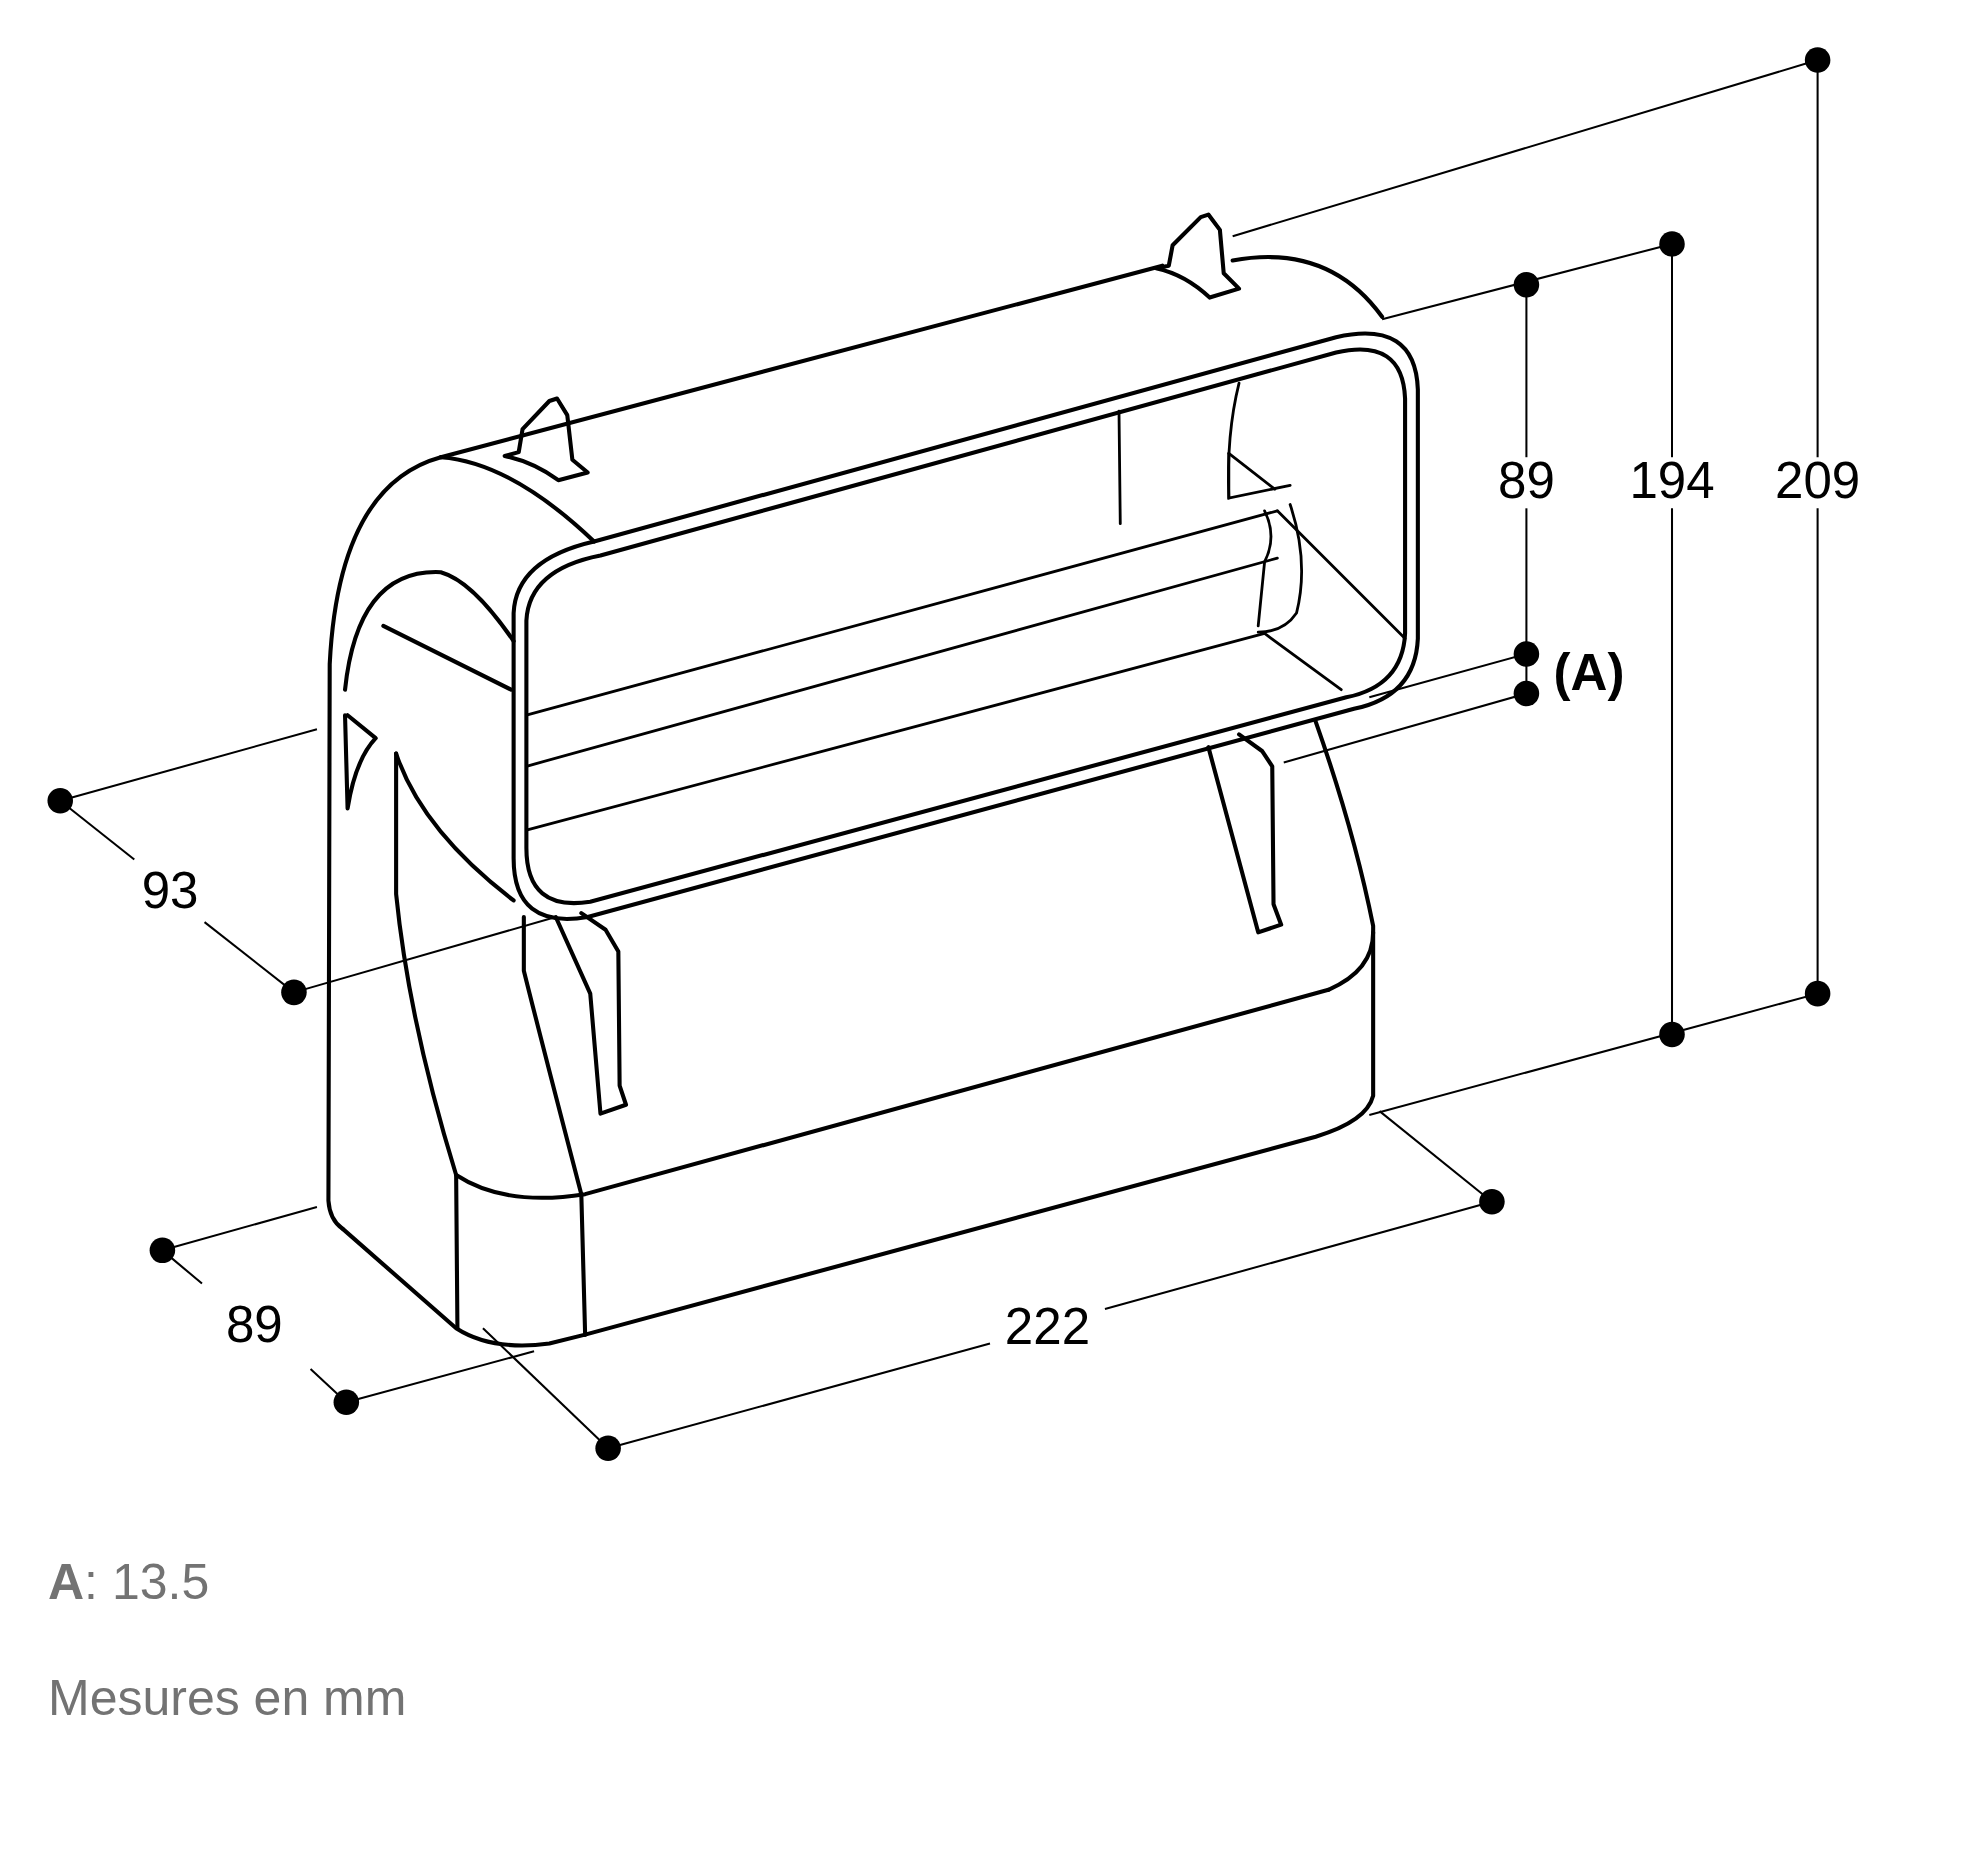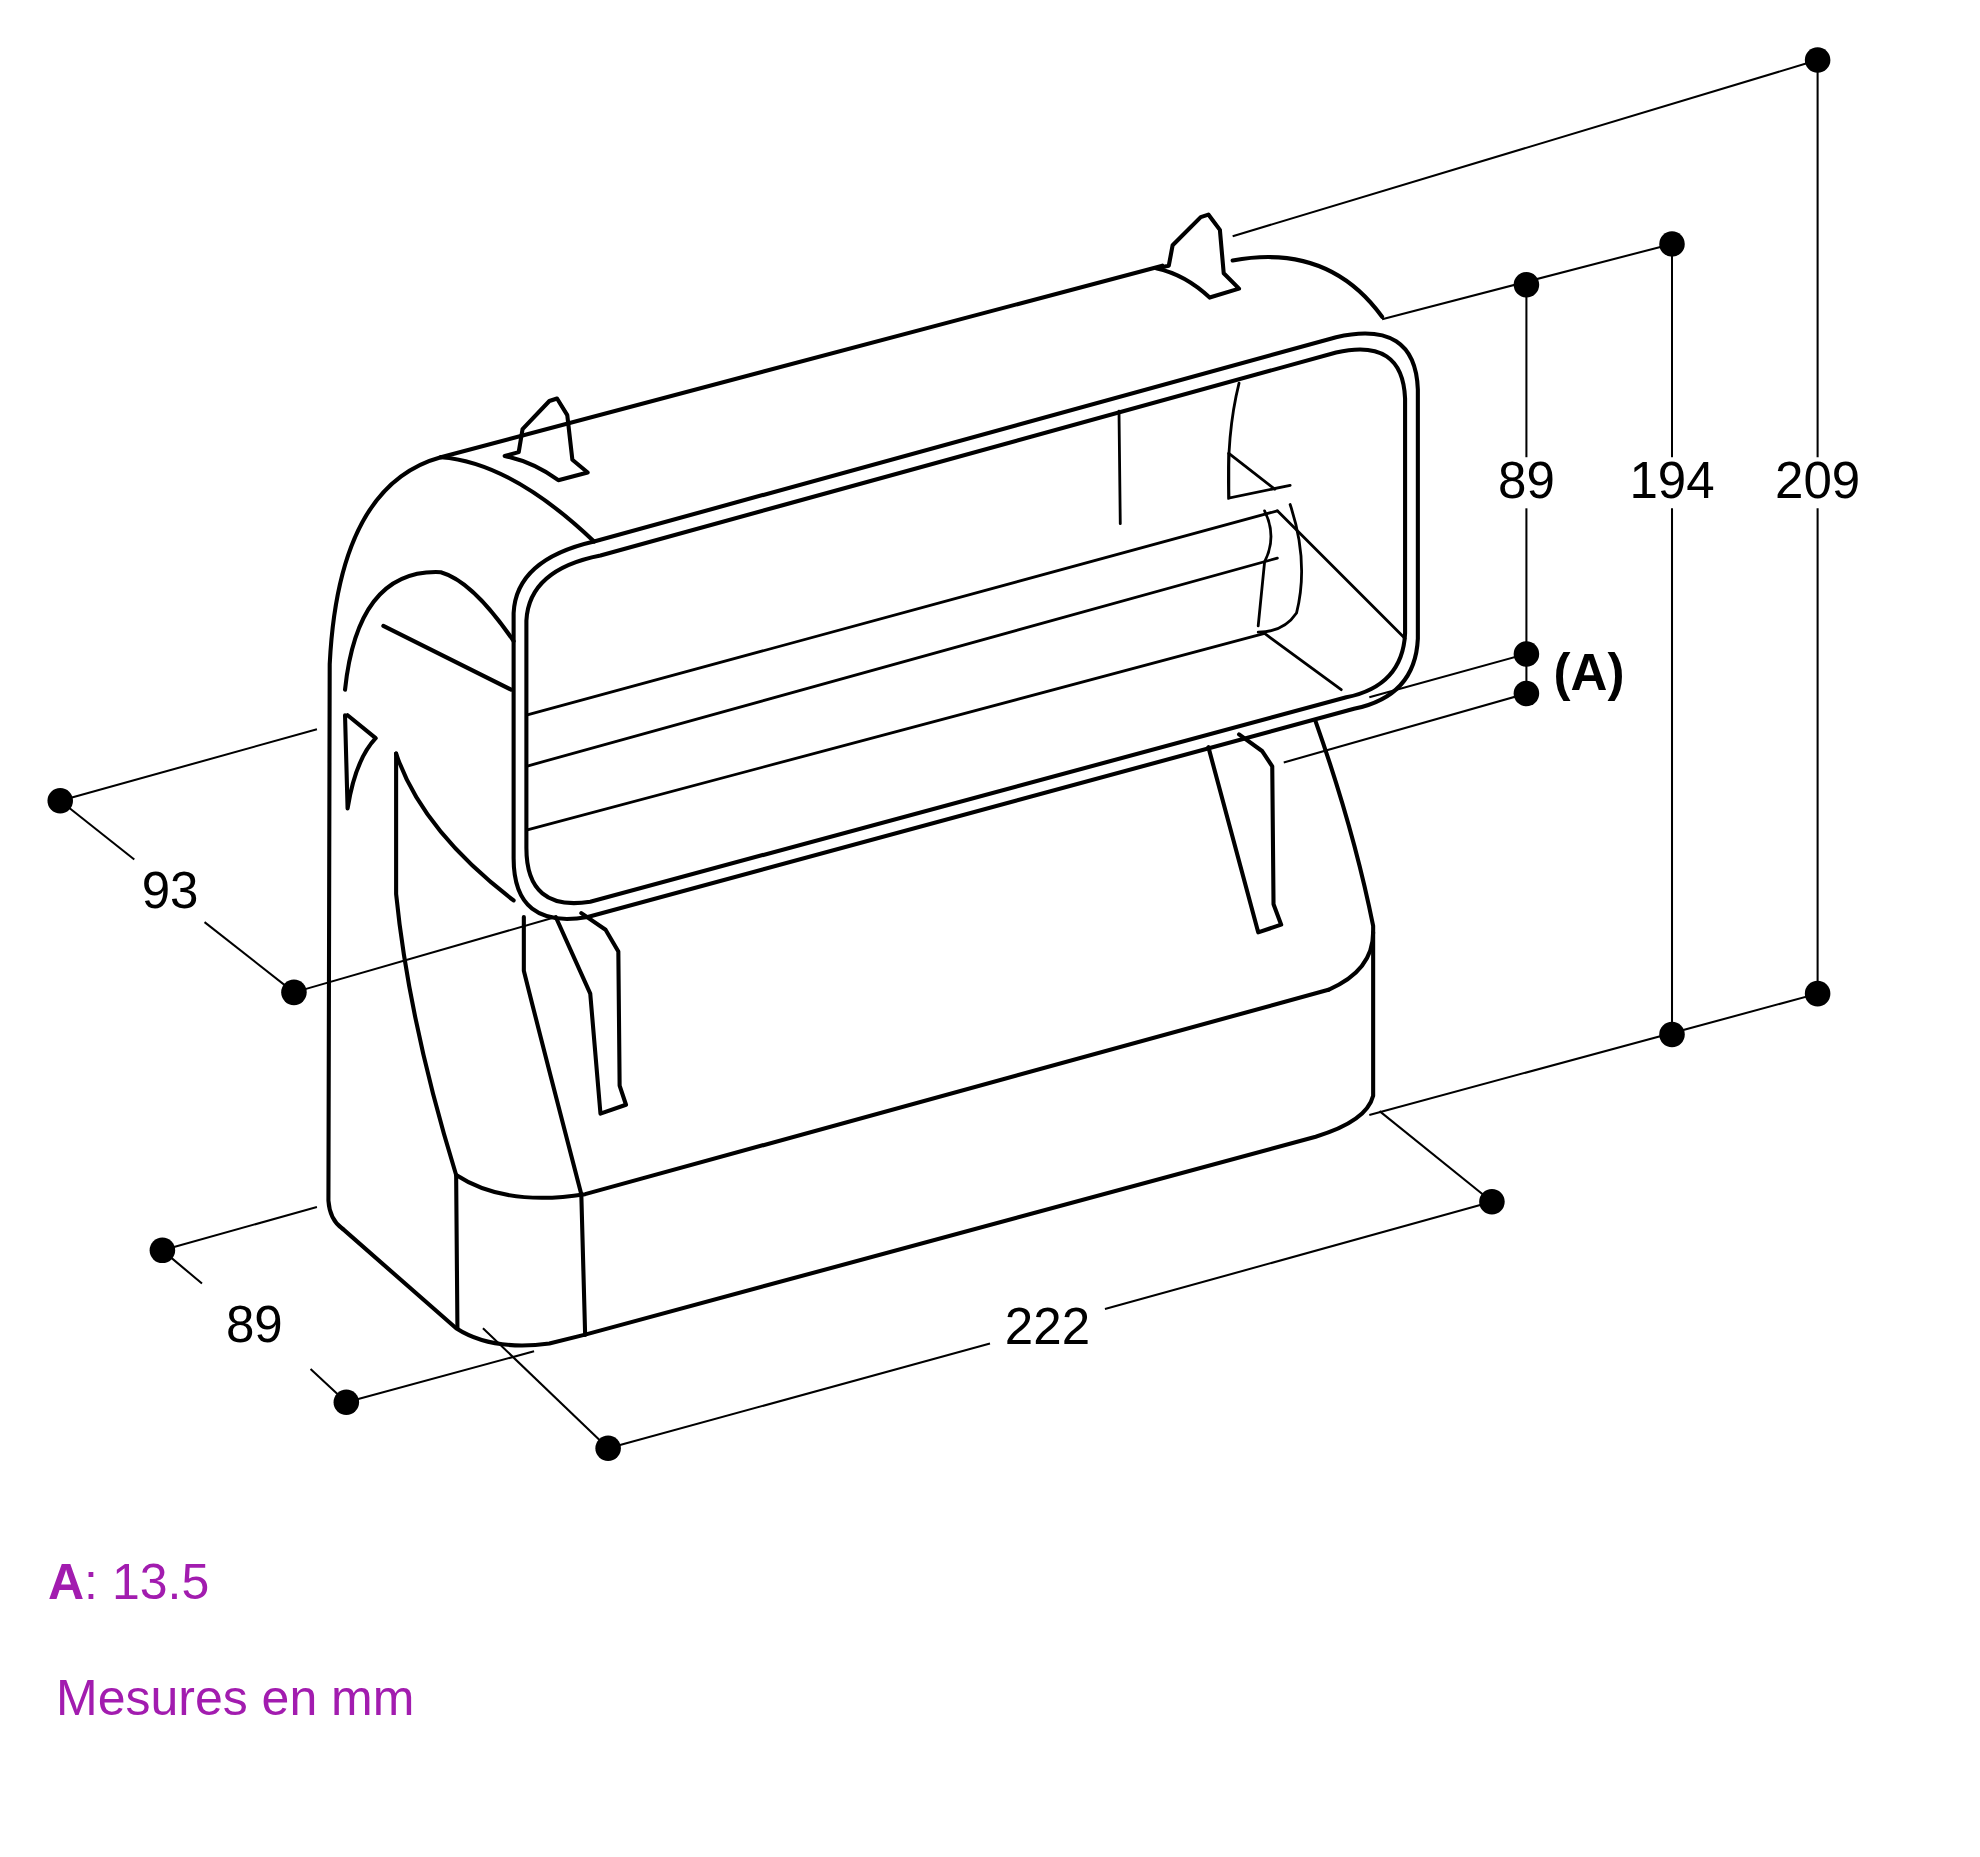--- a/index.html
+++ b/index.html
@@ -4,21 +4,21 @@
 <style>
   html, body { margin: 0; padding: 0; background: #ffffff; }
   body { width: 1980px; height: 1857px; position: relative; overflow: hidden; font-family: "Liberation Sans", sans-serif; }
   #drawing { position: absolute; left: 0; top: 0; width: 1980px; height: 1857px; }
   .obj { fill: none; stroke: #000; stroke-width: 3.2; stroke-linejoin: round; stroke-linecap: round; }
   .thin { fill: none; stroke: #000; stroke-width: 2.2; stroke-linecap: round; }
   .dim { fill: none; stroke: #000; stroke-width: 1.6; }
   .dot { fill: #000; }
   .dimtext { font-family: "Liberation Sans", sans-serif; font-size: 40px; fill: #000; }
   .dimtext-bold { font-family: "Liberation Sans", sans-serif; font-size: 40px; font-weight: bold; fill: #000; }
-  .note { position: absolute; left: 48px; font-size: 50px; color: #a21caf; line-height: 1; }
+  .note { position: absolute; left: 48px; font-size: 50px; color: #737373; line-height: 1; }
   .note b { font-weight: bold; }
 </style>
 </head>
 <body>
 
 <svg id="drawing" viewBox="0 0 1550 1454" xmlns="http://www.w3.org/2000/svg">
 
   <g>
 
     <path class="obj" d="M 345 358 L 910 208"></path>
@@ -135,14 +135,14 @@
     <text class="dimtext" x="199" y="1051" text-anchor="middle">89</text>
     <text class="dimtext" x="820" y="1052" text-anchor="middle">222</text>
   </g>
 </svg>
 
 <div class="note" style="top: 1557px;">
   <b>A</b><span>:</span>
   <span>13.5</span>
 </div>
 
-<div class="note" style="top: 1673px; margin-left: 8px;">Mesures en mm</div>
+<div class="note" style="top: 1673px;">Mesures en mm</div>
 
 
 </body></html>

